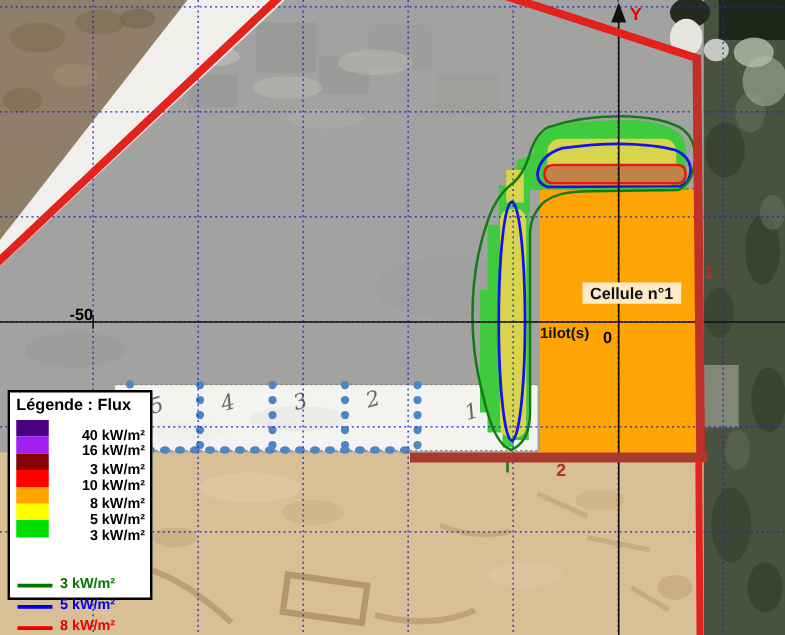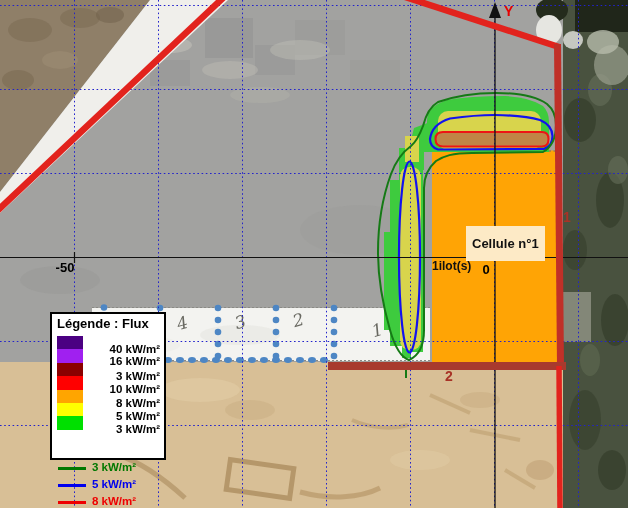--- a/index.html
+++ b/index.html
@@ -8,24 +8,24 @@
   .stage svg{position:absolute;left:0;top:0;}
   #photoLayer{z-index:1;}
   .bay{position:absolute;z-index:2;font-family:"DejaVu Serif",serif;font-style:italic;
        font-size:17px;color:rgba(92,92,85,.92);transform:rotate(-16deg);}
   #overlayLayer{z-index:3;}
   .lbl{position:absolute;z-index:4;}
   .axis-tick{font-size:13px;font-weight:bold;color:#000;text-align:center;}
   .y-label{font-size:14px;font-weight:bold;color:#e60000;}
   .ilot{font-size:12px;font-weight:bold;color:#111;}
   .cellbox{font-size:13px;font-weight:bold;color:#111;background:#fdeac6;
-           padding:10px 6px;white-space:nowrap;}
+           padding:1px 6px;white-space:nowrap;}
   .facenum{font-size:14px;font-weight:bold;color:#a83226;}
-  .legend{position:absolute;left:6px;top:312px;width:116px;height:148px;z-index:4;
-          background:#fff;border:2px solid #000;box-sizing:border-box;margin-left:44px;}
+  .legend{position:absolute;left:6px;top:312px;width:116px;height:168px;z-index:4;
+          background:#fff;border:2px solid #000;box-sizing:border-box;}
   .legend-title{position:absolute;left:5px;top:2px;font-size:13px;font-weight:bold;color:#000;white-space:nowrap;}
   .sw{position:absolute;left:5px;width:26px;height:13.4px;}
   .sw-lbl{position:absolute;left:34px;width:74px;text-align:right;font-size:11.5px;
           font-weight:bold;color:#000;white-space:nowrap;}
   .ln{position:absolute;left:6px;width:28px;height:2.5px;}
   .ln-lbl{position:absolute;left:40px;font-size:11.5px;font-weight:bold;white-space:nowrap;}
 </style>
 </head>
 <body>
 
@@ -204,21 +204,21 @@
     <g fill="none">
       <line x1="224" y1="-3" x2="-4" y2="212" stroke-width="6.5" stroke="#e2231d"></line>
       <line x1="405" y1="-3" x2="559" y2="47" stroke-width="6.5" stroke="#e2231d"></line>
       <path d="M557.5,44 L560.5,366" stroke-width="7" stroke="#c03028"></path>
       <line x1="328" y1="366" x2="566" y2="366" stroke-width="8" stroke="#a83a2e"></line>
       <line x1="559" y1="366" x2="560" y2="508" stroke-width="5.5" stroke="#e2231d"></line>
     </g>
   </svg>
 
   <span class="lbl y-label" style="left:504px;top:3px">Y</span>
-  <span class="lbl axis-tick" style="left:50px;top:260px;width:30px">-50</span>
+  <span class="lbl axis-tick" style="left:50px;top:244px;width:30px">-50</span>
   <span class="lbl axis-tick" style="left:478px;top:262px;width:16px">0</span>
   <span class="lbl ilot" style="left:432px;top:259px">1ilot(s)</span>
   <span class="lbl cellbox" style="left:466px;top:226px">Cellule n°1</span>
   <span class="lbl facenum" style="left:563px;top:209px">1</span>
   <span class="lbl facenum" style="left:445px;top:368px">2</span>
 
   <div class="legend">
     <div class="legend-title">Légende : Flux</div>
     <div class="sw" style="top: 22px; background: rgb(75, 0, 130);"></div>
     <div class="sw" style="top: 35.4px; background: rgb(160, 32, 240);"></div>

